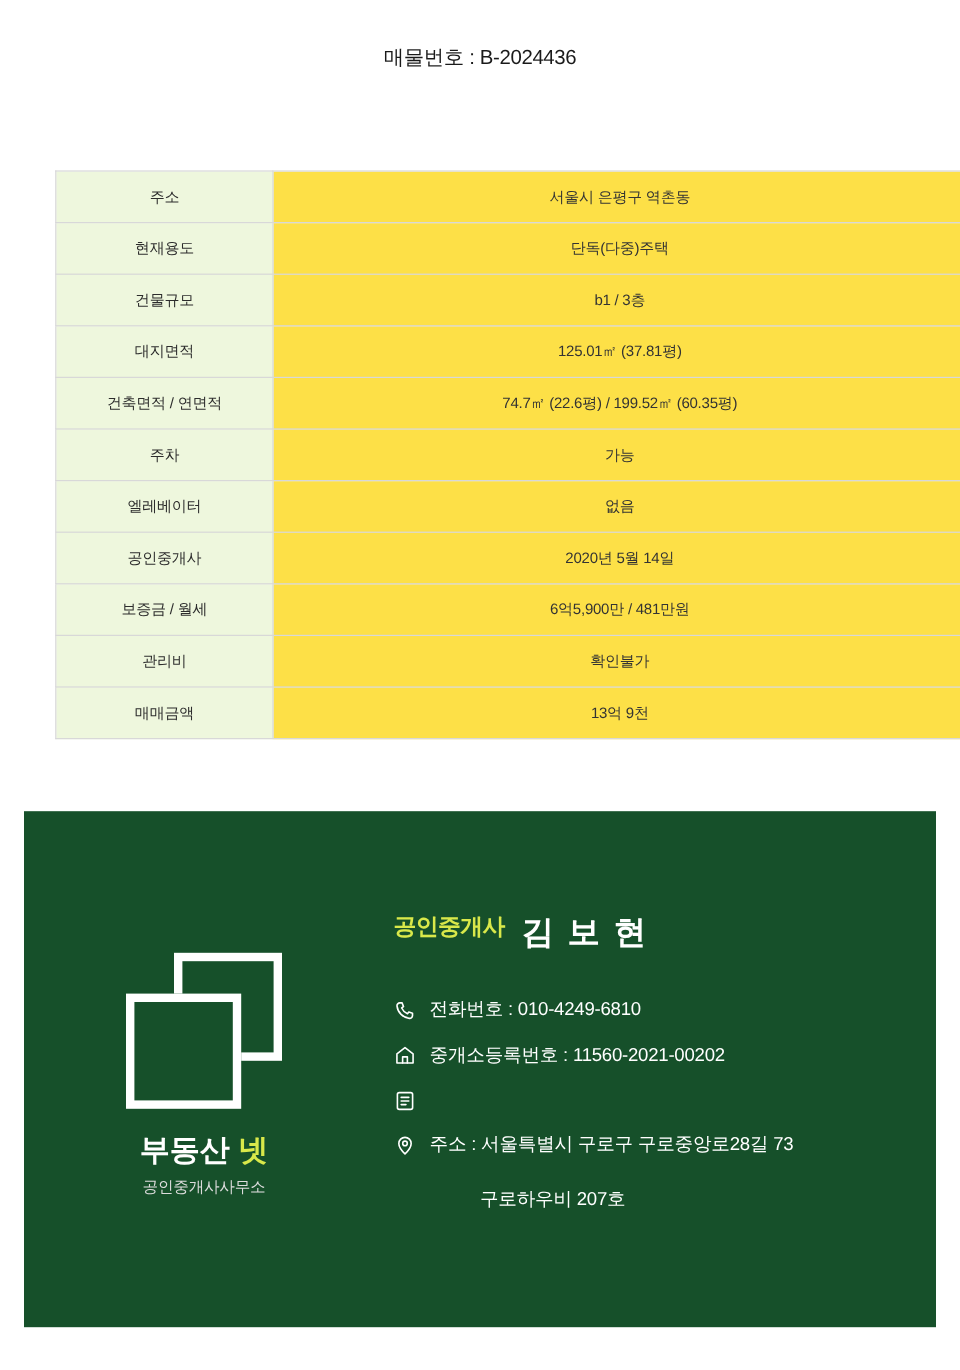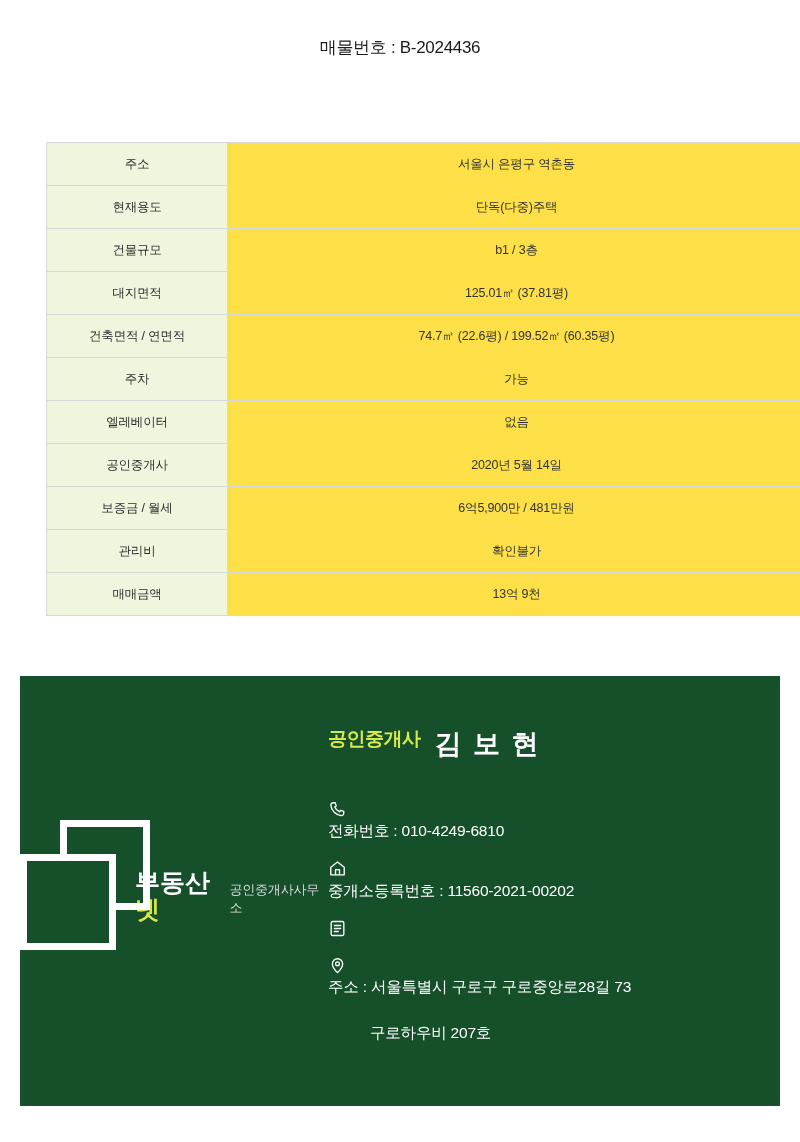--- a/index.html
+++ b/index.html
@@ -67,21 +67,21 @@
     height: 430px;
     background: #16502a;
     display: flex;
     align-items: center;
     box-sizing: border-box;
   }
 
   .card-logo {
     width: 300px;
     display: flex;
-    flex-direction: row;
+    flex-direction: column;
     align-items: center;
     justify-content: center;
     padding-top: 10px;
   }
   .logo-mark {
     position: relative;
     width: 130px;
     height: 130px;
     margin-bottom: 22px;
   }
@@ -140,21 +140,20 @@
   .agent-name {
     font-size: 27px;
     font-weight: bold;
     color: #ffffff;
     letter-spacing: 2px;
   }
   .info-row {
     display: flex;
     align-items: flex-start;
     margin-bottom: 15px;
-    flex-direction: column;
   }
   .info-icon {
     width: 30px;
     min-width: 30px;
     height: 22px;
     display: flex;
     align-items: center;
     justify-content: flex-start;
     color: #ffffff;
   }

